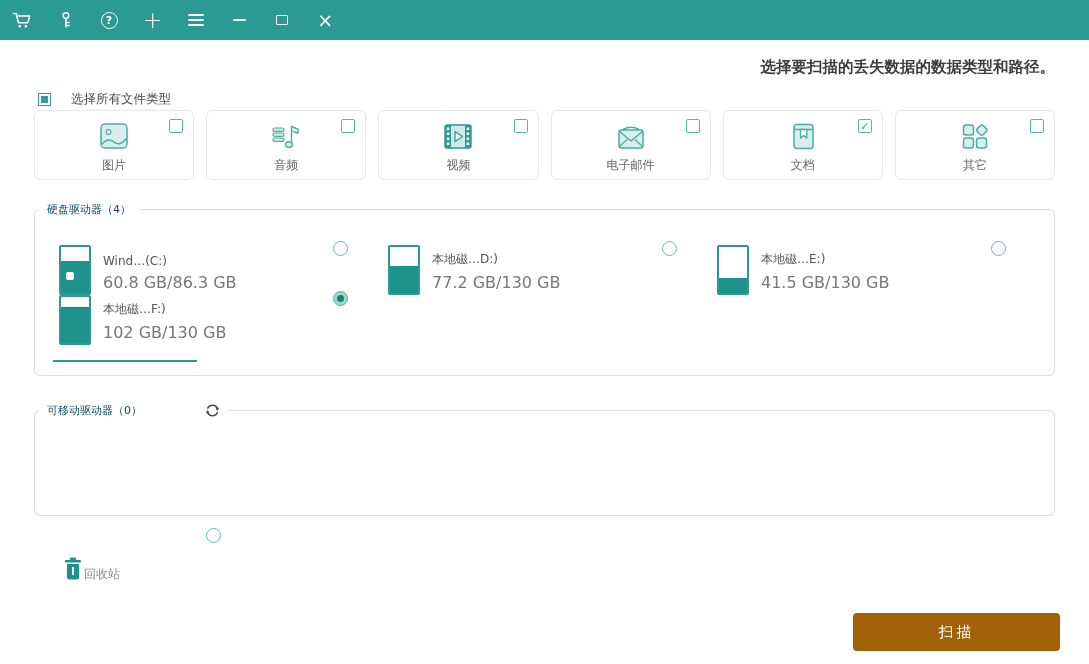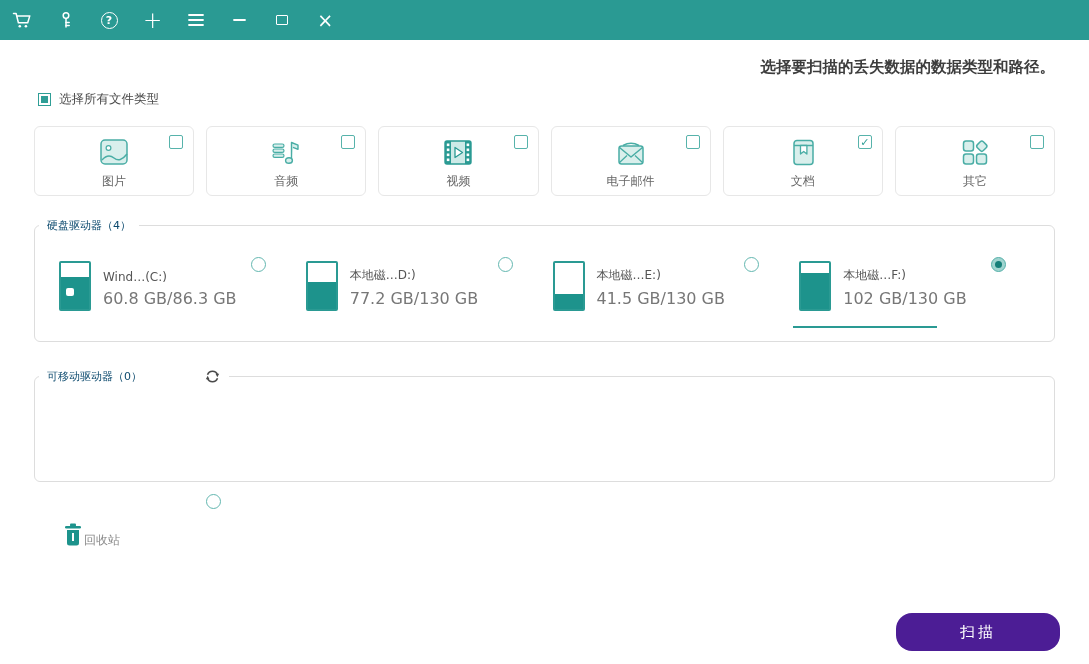--- a/index.html
+++ b/index.html
@@ -16,37 +16,37 @@
   .tb-icons { display:flex; align-items:center; gap:25px; }
   .tb-btn { display:inline-flex; align-items:center; justify-content:center; min-width:18px; height:20px; color:#fff; cursor:pointer; }
   .glyph-plus { font-size:23px; font-weight:300; line-height:18px; }
   .glyph-close { font-size:19px; line-height:18px; }
   .help-circle { width:17px; height:17px; border:1.5px solid #fff; border-radius:50%; font-size:11px; font-weight:bold; display:flex; align-items:center; justify-content:center; }
   .max-box { width:12px; height:10px; border:1.7px solid #fff; border-radius:1px; }
 
   
   .main { padding:0 34px; }
   .heading { text-align:right; font-size:15.5px; color:#3d3d3d; font-weight:bold; padding-top:17px; }
-  .select-all { display:flex; align-items:center; gap:8px; margin:13px 4px 0 4px; font-size:12.5px; color:#4a4a4a; cursor:pointer; width:max-content; }
+  .select-all { display:flex; align-items:center; gap:20px; margin:13px 4px 0 4px; font-size:12.5px; color:#4a4a4a; cursor:pointer; width:max-content; }
   .checkbox { width:13px; height:13px; border:1.5px solid #2f9e96; display:inline-flex; align-items:center; justify-content:center; background:#fff; }
   .checkbox.indeterminate::after { content:""; width:7px; height:7px; background:#2f9e96; }
 
   
-  .cards { display:flex; gap:12px; margin-top:18px; }
+  .cards { display:flex; gap:12px; margin-top:2px; }
   .card { flex:1; height:70px; border:1px solid #e7e7e7; border-radius:6px; position:relative; cursor:pointer; background:#fff; }
   .card-check { position:absolute; top:8px; right:10px; width:14px; height:14px; border:1.5px solid #57b3ab; border-radius:2px; display:flex; align-items:center; justify-content:center; font-size:11px; color:#2f9e96; font-weight:bold; background:#fff; }
   .card-check.checked::after { content:"✓"; }
   .card-icon { display:flex; justify-content:center; align-items:center; margin-top:8px; height:36px; }
   .card-label { text-align:center; font-size:12px; color:#666; margin-top:2px; }
 
   
   fieldset { border:1px solid #ddd; border-radius:6px; }
   legend { font-size:11px; color:#0c4a6e; padding:0 8px; margin-left:4px; display:flex; align-items:center; }
   .hdd { margin-top:22px; }
-  .hdd-body { display:grid; grid-template-columns:repeat(4,1fr); padding:28px 8px 30px 24px; }
+  .hdd-body { display:grid; grid-template-columns:repeat(3,1fr); padding:28px 8px 30px 24px; }
   .removable { margin-top:26px; }
   .removable-body { height:96px; }
   .legend-refresh { margin-left:62px; display:inline-flex; cursor:pointer; }
 
   
   .drive-item { position:relative; display:flex; gap:12px; align-items:flex-end; height:50px; padding-right:44px; cursor:pointer; }
   .drive-bar { width:32px; height:50px; border:2px solid #2a9a93; background:#fff; position:relative; border-radius:2px; display:inline-block; flex:0 0 32px; }
   .drive-fill { position:absolute; left:0; right:0; bottom:0; background:#1d938c; }
   .win-badge { display:none; position:absolute; left:5px; bottom:13px; width:8px; height:8px; background:#fff; border-radius:2px; }
   .drive-bar.win .win-badge { display:block; }
@@ -59,21 +59,21 @@
   .drive-item.selected .drive-radio::after { content:""; position:absolute; top:3px; left:3px; right:3px; bottom:3px; border-radius:50%; background:#157f79; }
   .drive-item.selected::after { content:""; position:absolute; left:-6px; bottom:-17px; width:144px; height:2px; background:#2a9a93; }
 
   
   .recycle { position:relative; margin-top:10px; height:80px; }
   .recycle-radio { position:absolute; left:172px; top:2px; cursor:pointer; }
   .recycle-row { position:absolute; left:28px; top:30px; display:flex; align-items:flex-end; cursor:pointer; }
   .recycle-label { font-size:12px; color:#8a8a8a; padding-bottom:2px; }
 
   
-  .scan-button { position:absolute; right:29px; bottom:13px; width:164px; height:38px; background:#4c1d95; border:none; border-radius:16px; color:#fff; font-size:15px; font-family:inherit; letter-spacing:3px; cursor:pointer; }
+  .scan-button { position:absolute; right:29px; bottom:13px; width:207px; height:38px; background:#a16207; border:none; border-radius:4px; color:#fff; font-size:15px; font-family:inherit; letter-spacing:3px; cursor:pointer; }
 </style>
 </head>
 <body>
 
 <div class="window">
 
   <header class="titlebar">
     <div class="tb-icons">
       <span class="tb-btn">
         <svg width="20" height="18" viewBox="0 0 20 18">

